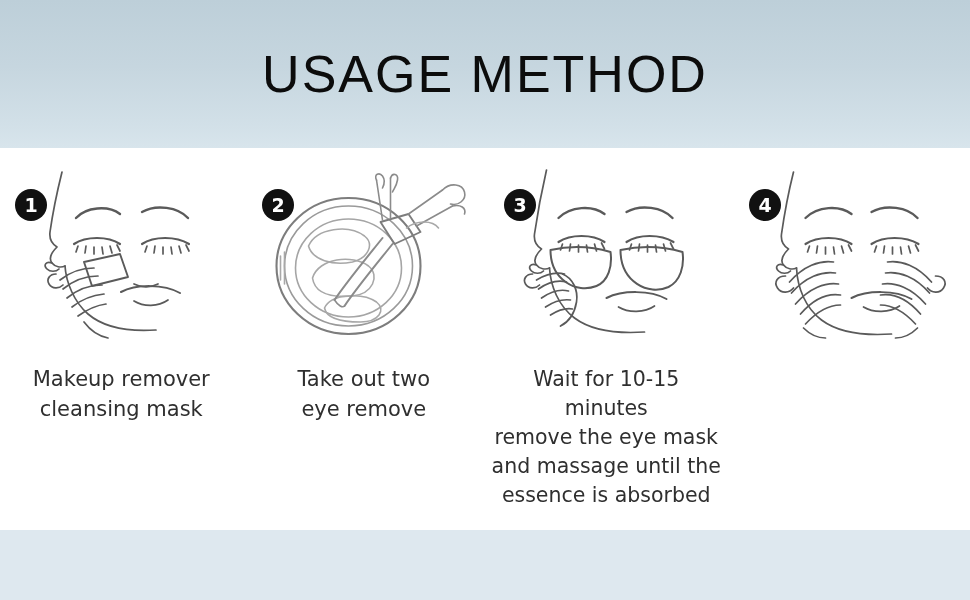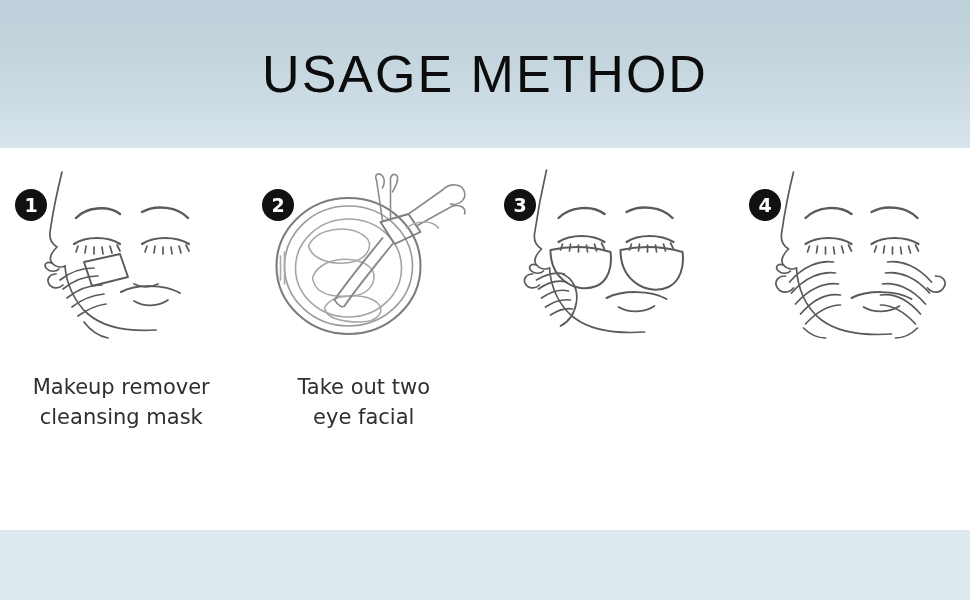--- a/index.html
+++ b/index.html
@@ -87,21 +87,21 @@
   .step-4 .badge-svg { left: 20px; }
   .step-2 .badge-svg { left: 18px; }
 
   .caption {
     font-family: "DejaVu Sans", sans-serif;
     font-size: 21px;
     line-height: 1.42;
     color: #2f2f2f;
     text-align: center;
     padding: 0 6px;
-    margin-top: 10px;
+    margin-top: 2px;
     white-space: pre-line;
   }
   .step-3 .caption { font-size: 20.5px; }
 
   
   .footer-band {
     position: absolute;
     left: 0;
     top: 530px;
     width: 970px;
@@ -205,21 +205,21 @@
             <path d="M150 66 C160 58 176 58 182 66" stroke="#a8a8a8"></path>
           </g>
         </svg>
 
         <svg class="badge-svg" width="34" height="34" viewBox="0 0 34 34">
           <circle cx="17" cy="17" r="16" fill="#111111"></circle>
           <text x="17" y="24" text-anchor="middle" font-family="DejaVu Sans, sans-serif" font-size="19" font-weight="bold" fill="#ffffff">2</text>
         </svg>
       </div>
       <div class="caption">Take out two
-eye facial</div>
+eye remove</div>
     </div>
 
     <div class="step step-3">
       <div class="art-wrap">
 
         <svg class="art-svg" width="215" height="180" viewBox="0 0 215 180">
           <g fill="none" stroke="#5a5a5a" stroke-width="1.7" stroke-linecap="round" stroke-linejoin="round">
 
             <path d="M48 8 C42 34 38 58 36 72 C35 80 38 84 43 87 C38 92 34 98 38 103 C41 107 47 108 51 106"></path>
             <path d="M38 103 C32 101 29 105 33 109 C36 112 42 112 45 109"></path>
@@ -248,20 +248,24 @@
             <path d="M34 112 C28 112 24 117 27 122 C30 127 37 127 41 123"></path>
             <path d="M64 112 C74 116 80 128 78 140 C76 152 70 160 62 164"></path>
           </g>
         </svg>
 
         <svg class="badge-svg" width="34" height="34" viewBox="0 0 34 34">
           <circle cx="17" cy="17" r="16" fill="#111111"></circle>
           <text x="17" y="24" text-anchor="middle" font-family="DejaVu Sans, sans-serif" font-size="19" font-weight="bold" fill="#ffffff">3</text>
         </svg>
       </div>
+      <div class="caption">Wait for 10-15 minutes
+remove the eye mask
+and massage until the
+essence is absorbed</div>
     </div>
 
     <div class="step step-4">
       <div class="art-wrap">
 
         <svg class="art-svg" width="215" height="180" viewBox="0 0 215 180">
           <g fill="none" stroke="#5a5a5a" stroke-width="1.7" stroke-linecap="round" stroke-linejoin="round">
 
             <path d="M52 10 C46 34 42 58 40 72 C39 80 42 84 47 87 C42 92 38 98 42 103 C45 107 51 108 55 106"></path>
             <path d="M42 103 C36 101 33 105 37 109 C40 112 46 112 49 109"></path>

